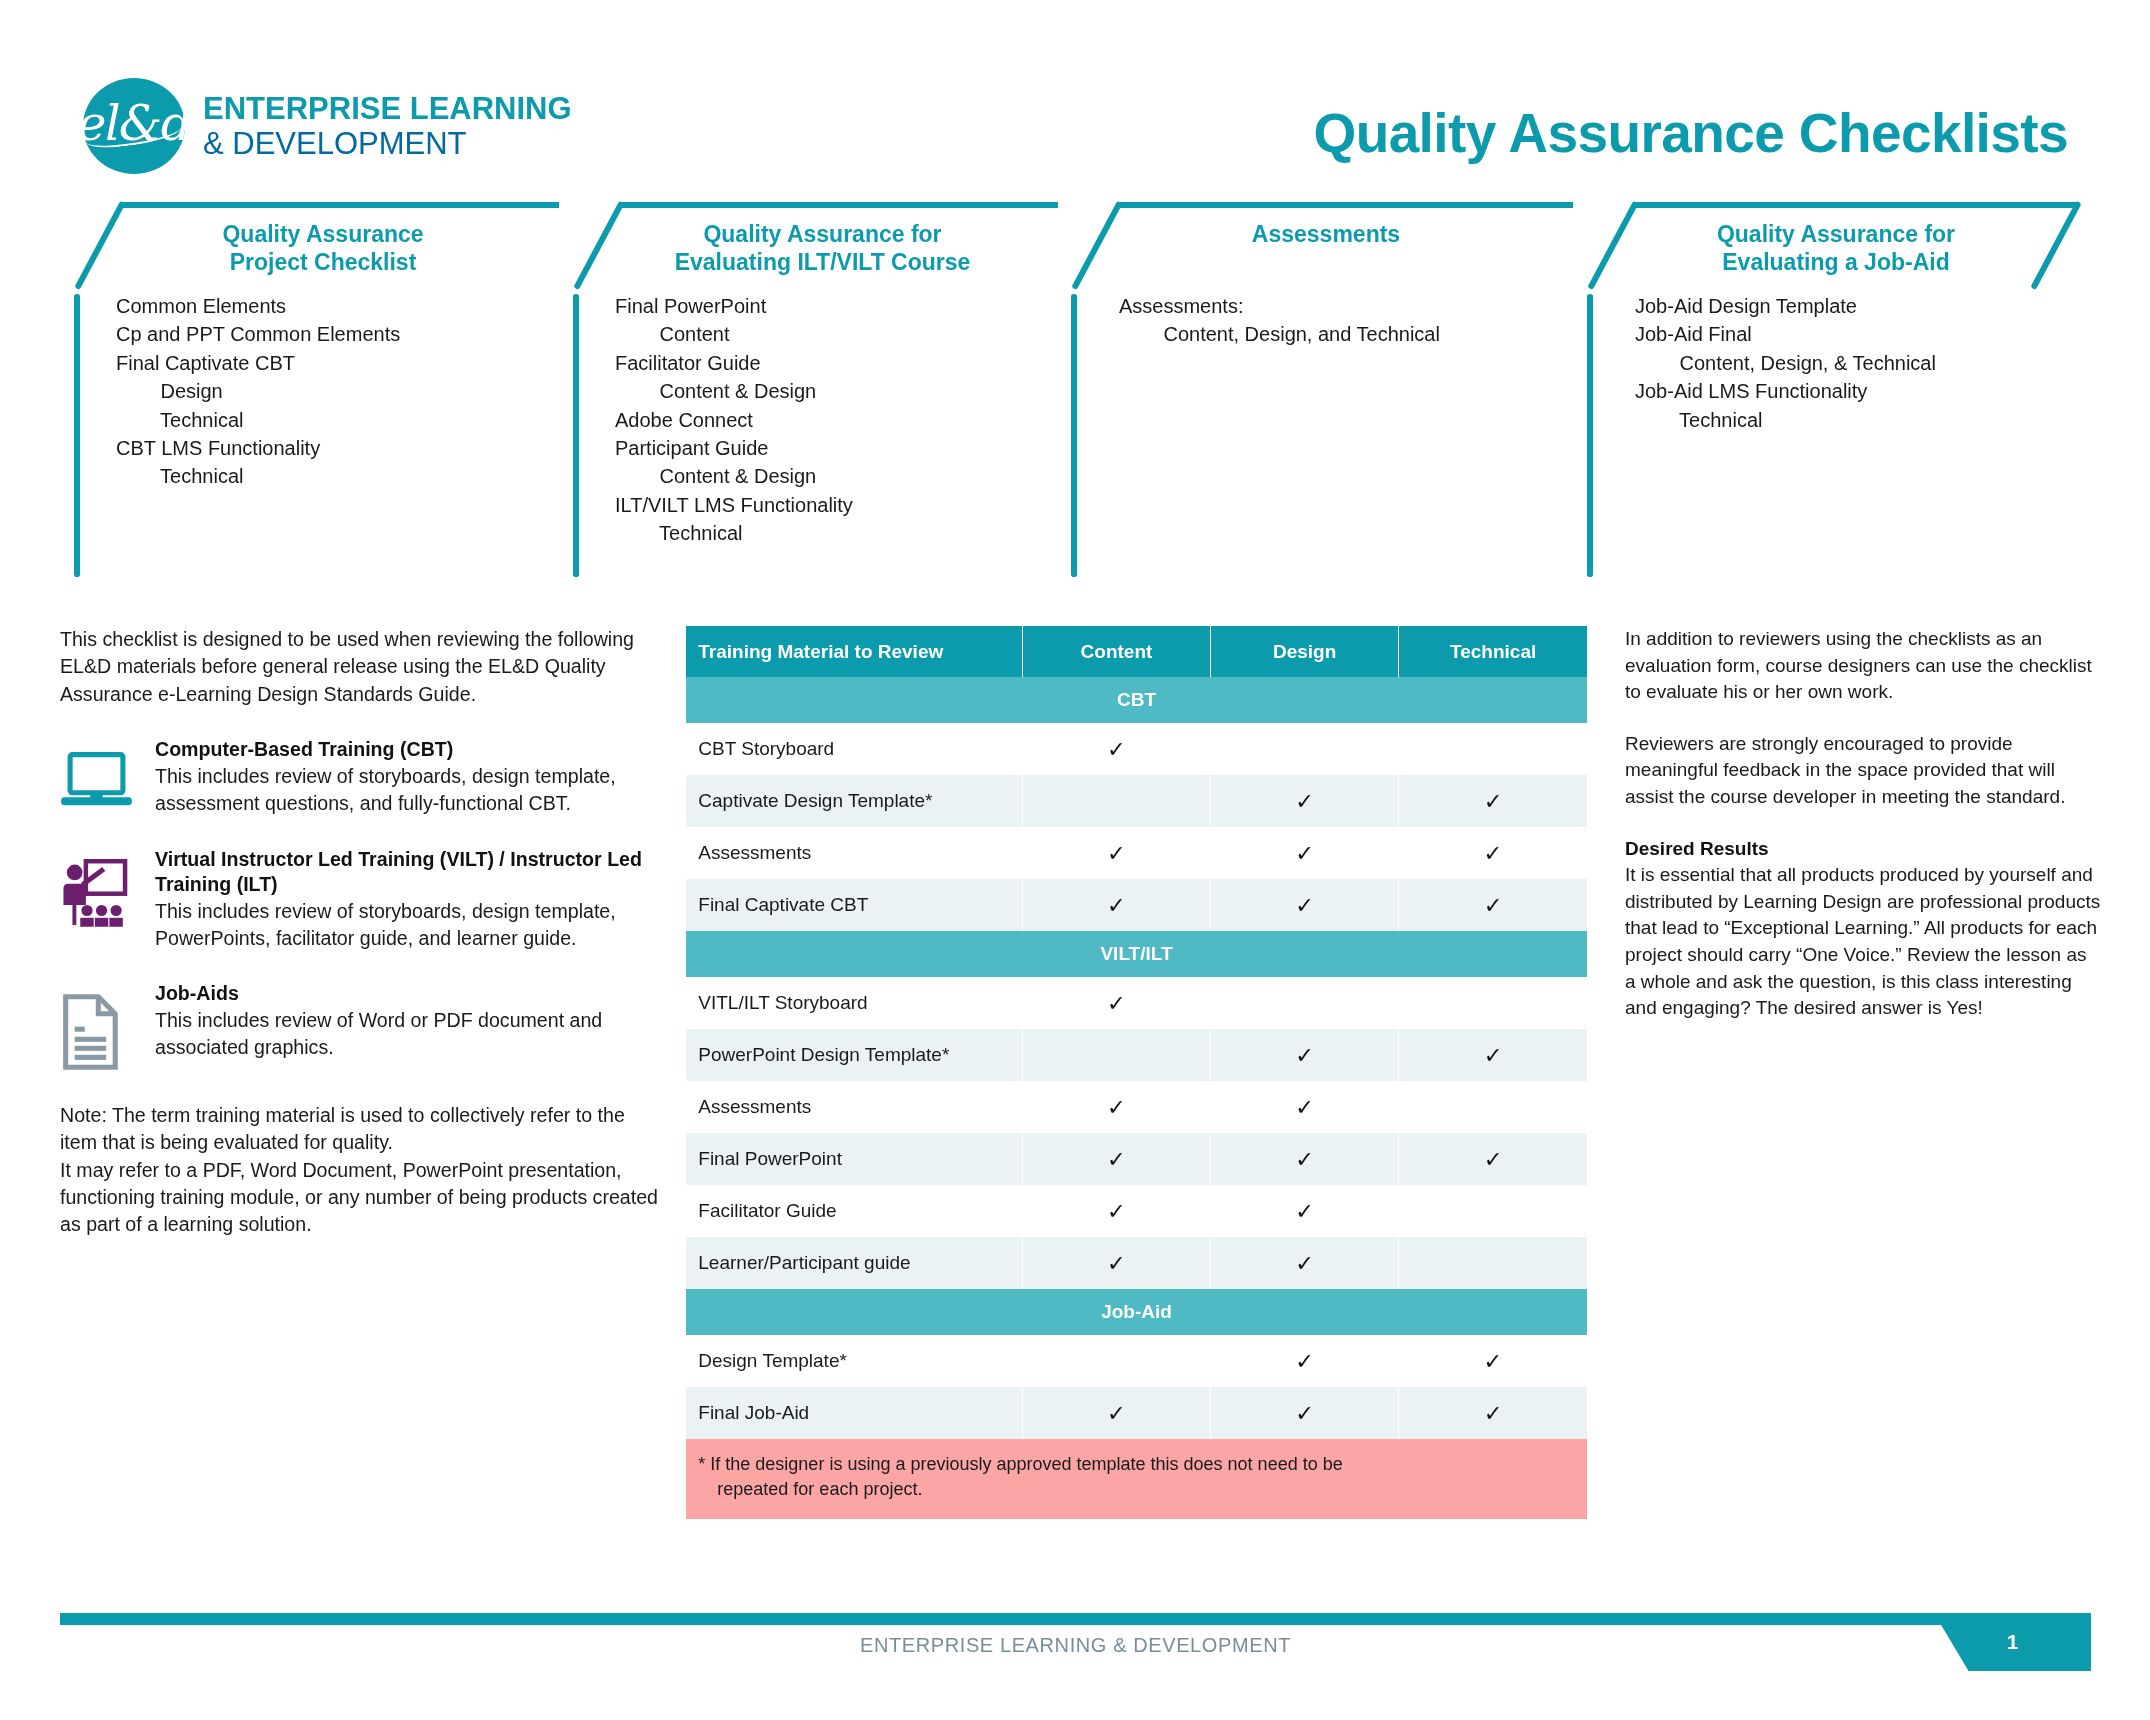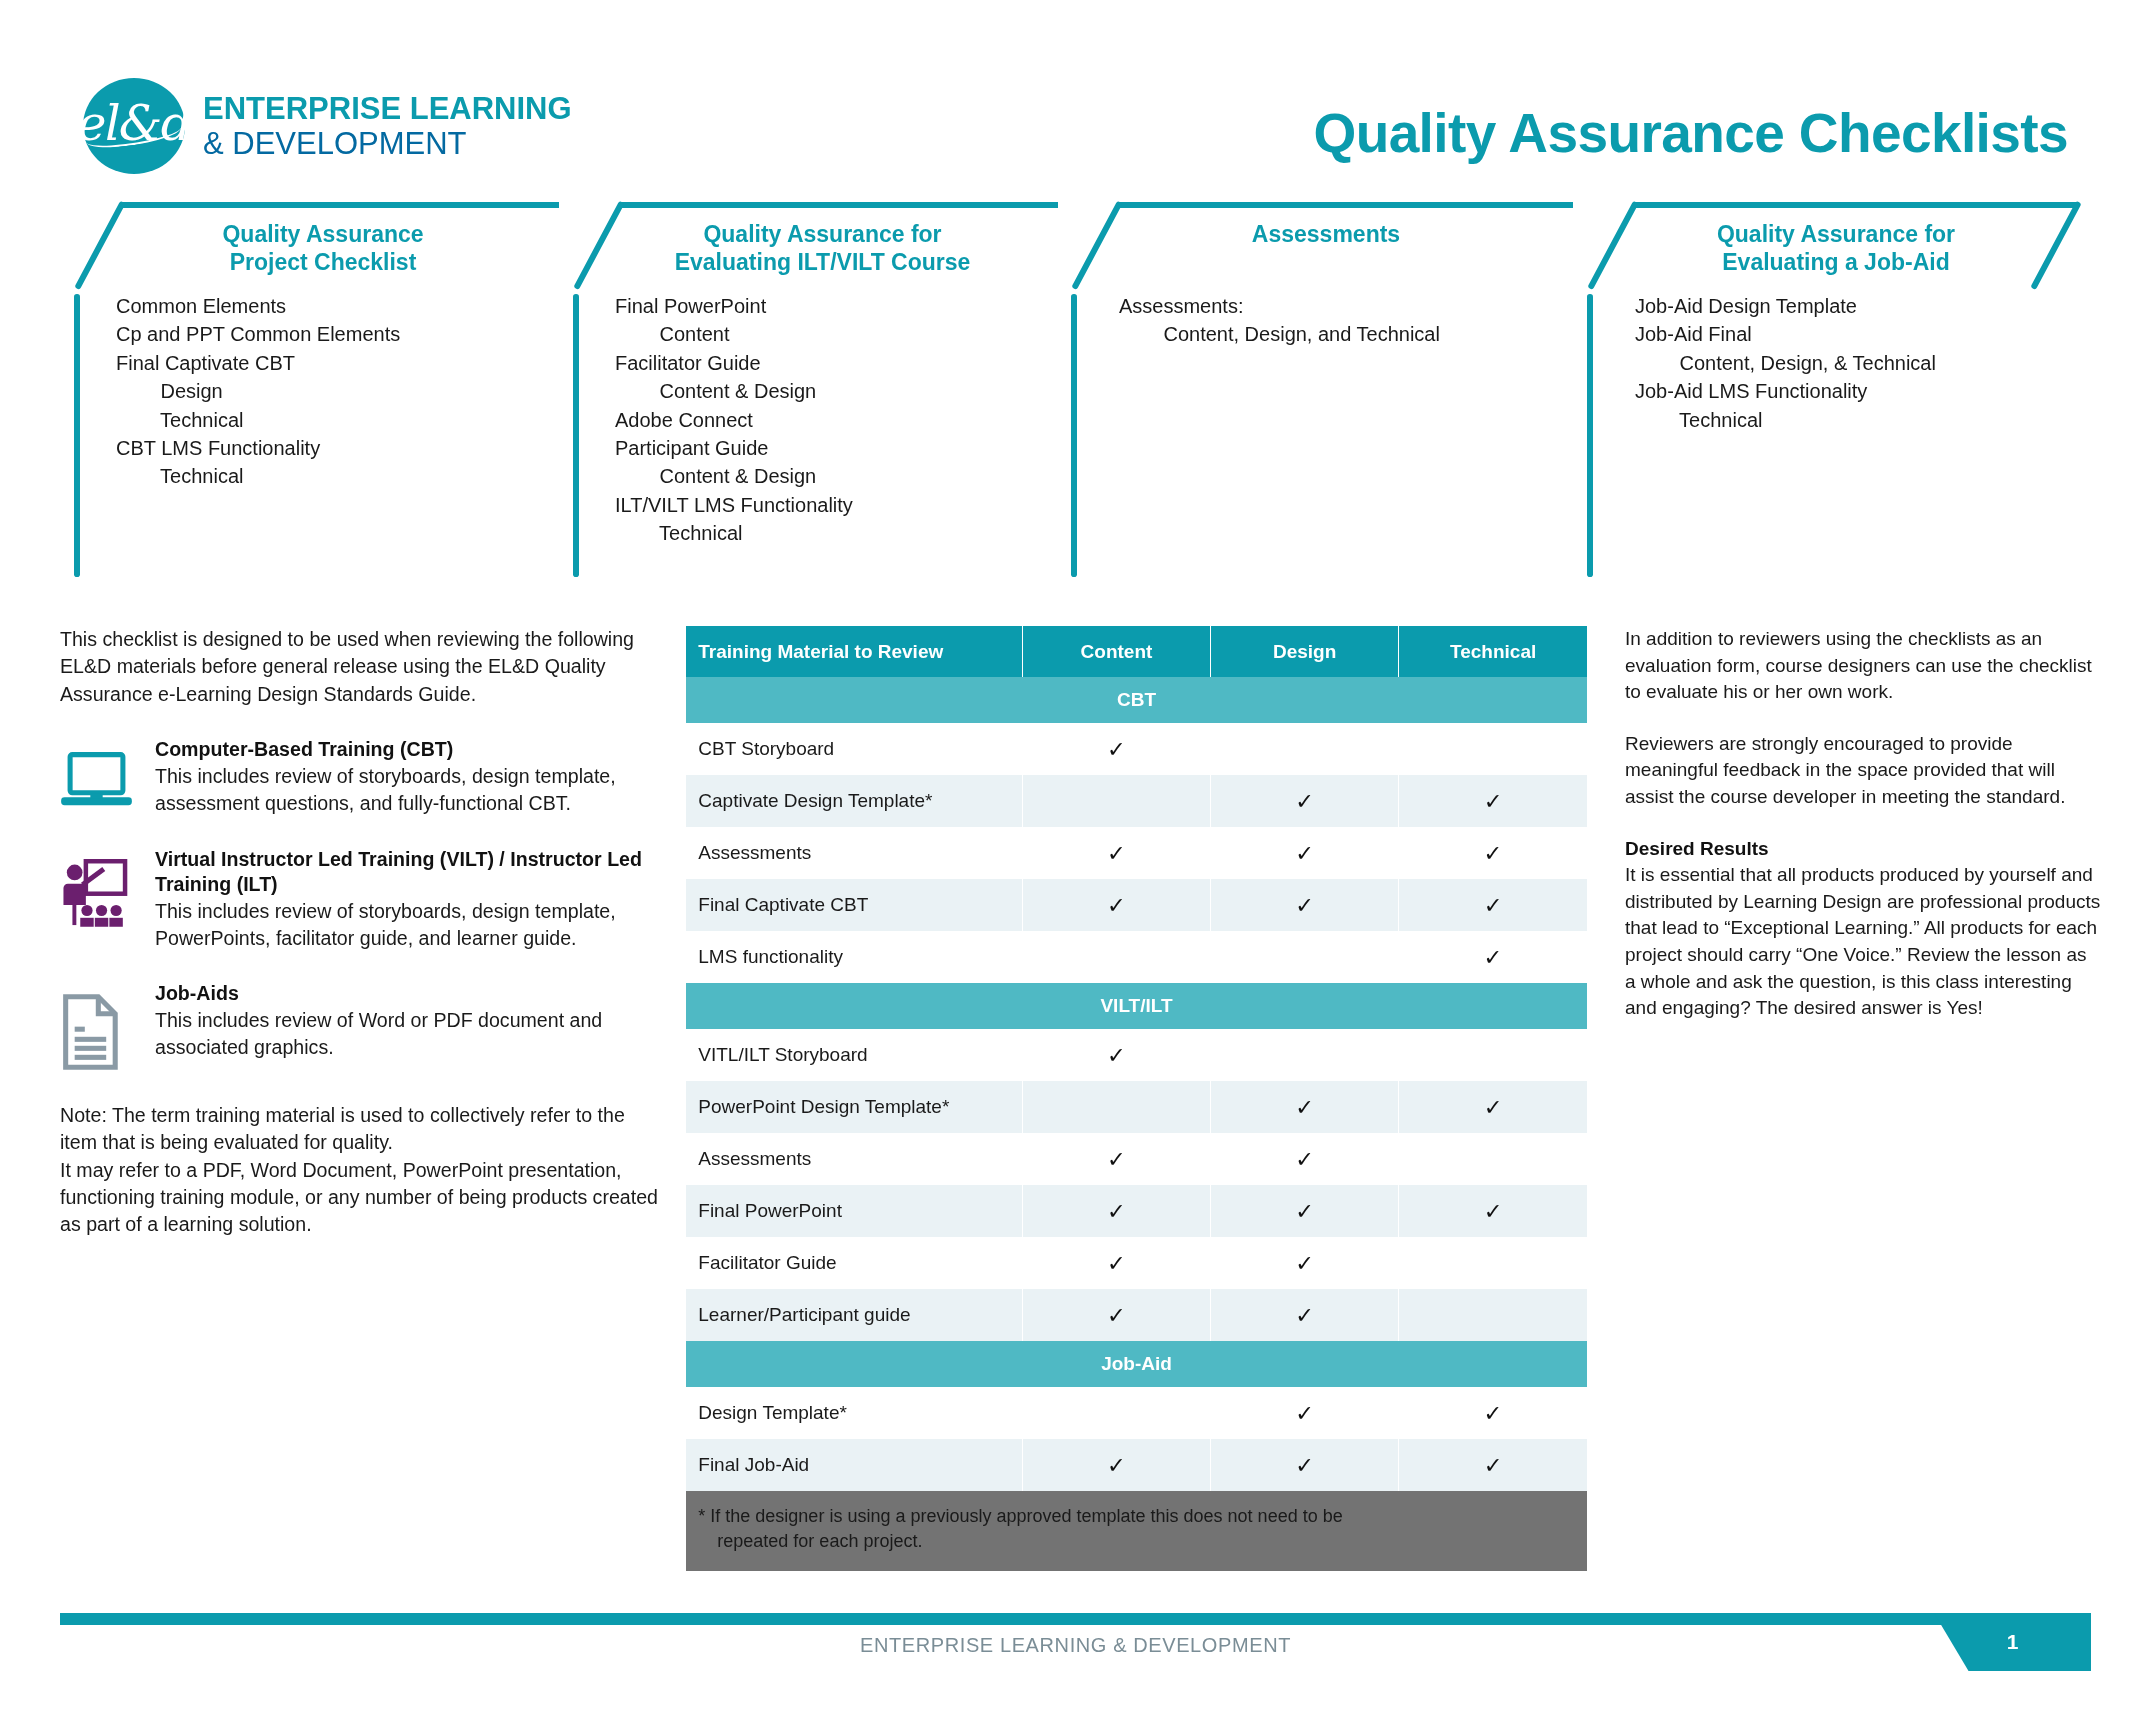--- a/index.html
+++ b/index.html
@@ -101,21 +101,21 @@
   }
   table.qa td {
     height: 52px; font-size: 19px; color: #1a1a1a; vertical-align: middle;
   }
   table.qa td.label { padding-left: 12.3px; text-align: left; }
   table.qa td.mark { text-align: center; font-size: 22.4px; color: #111; }
   table.qa tr.alt td { background: #eaf2f5; }
   table.qa tr.alt td.mark { border-left: 1.7px solid #ffffff; }
   table.qa tr.plain td { background: #ffffff; }
   table.qa td.footnote {
-    background: #737373; font-size: 18px; line-height: 1.38; color: #1a1a1a;
+    background: #fca5a5; font-size: 18px; line-height: 1.38; color: #1a1a1a;
     padding: 13.4px 15.7px 17px 12.3px; height: auto; text-align: left;
   }
   table.qa td.footnote .fn2 { padding-left: 19px; display: block; }
 
   
   .footerbar { position: absolute; left: 60px; top: 1613px; width: 2030px; height: 12.3px; background: #0b9bad; }
   .footer-text {
     position: absolute; left: 0; top: 1634px; width: 2151px; text-align: center;
     font-size: 20px; color: #7a8d96; letter-spacing: 0.6px;
   }
@@ -303,26 +303,20 @@
             <td class="mark"><span>✓</span></td>
             <td class="mark"><span>✓</span></td>
             <td class="mark"><span>✓</span></td>
           </tr>
           <tr class="alt">
             <td class="label">Final Captivate CBT</td>
             <td class="mark"><span>✓</span></td>
             <td class="mark"><span>✓</span></td>
             <td class="mark"><span>✓</span></td>
           </tr>
-          <tr class="plain">
-            <td class="label">LMS functionality</td>
-            <td class="mark"></td>
-            <td class="mark"></td>
-            <td class="mark"><span>✓</span></td>
-          </tr>
           <tr>
             <td class="section" colspan="4">VILT/ILT</td>
           </tr>
           <tr class="plain">
             <td class="label">VITL/ILT Storyboard</td>
             <td class="mark"><span>✓</span></td>
             <td class="mark"></td>
             <td class="mark"></td>
           </tr>
           <tr class="alt">

